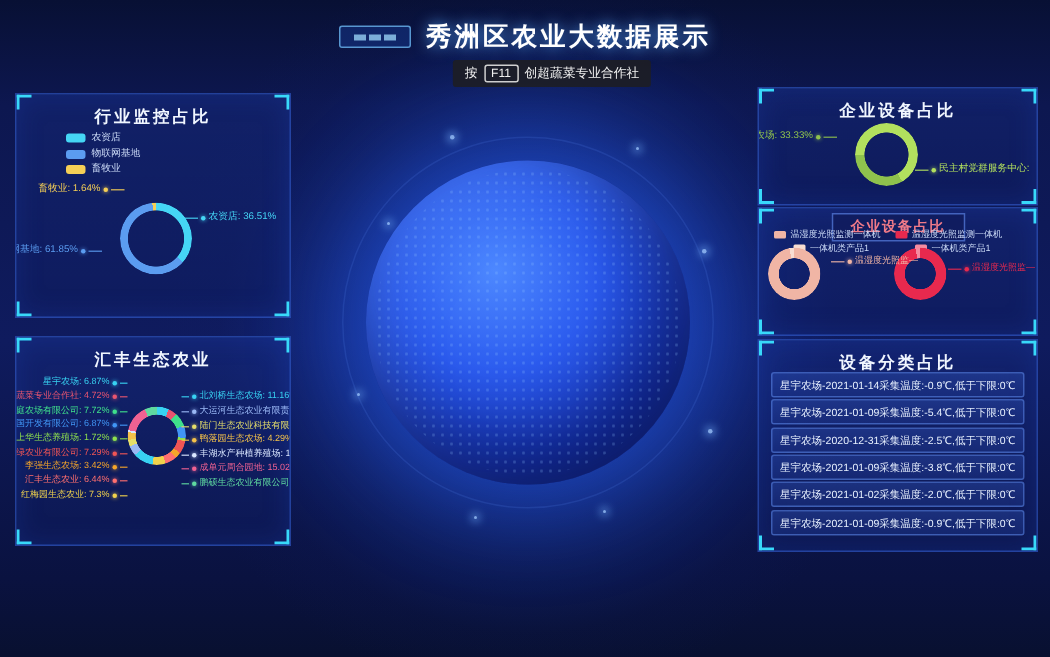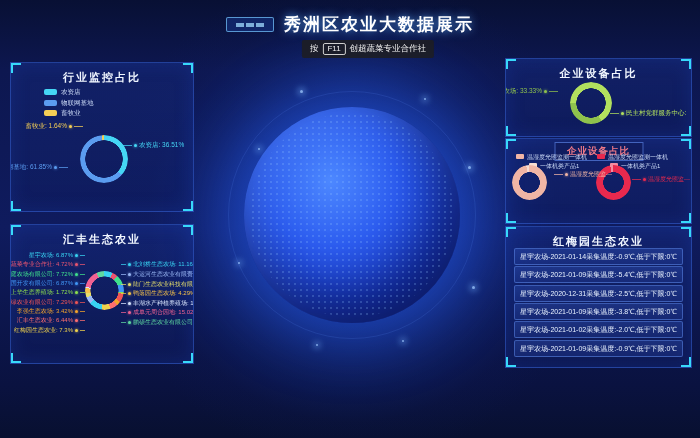--- a/index.html
+++ b/index.html
@@ -213,21 +213,21 @@
         <div class="co" style="color: rgb(240, 181, 165); top: 32px; left: 48px;"><i class="tk"></i><i class="dt"></i><span class="ct">温湿度光照监—</span></div>
         <div class="co" style="color: rgb(232, 41, 78); top: 37px; left: 126px;"><i class="tk"></i><i class="dt"></i><span class="ct">温湿度光照监—</span></div>
       </div>
   <i class="cor c1"></i>
       <i class="cor c2"></i>
       <i class="cor c3"></i>
       <i class="cor c4"></i>
     </section>
 
   <section class="panel" id="p5">
-    <h2 class="ptitle">红梅园生态农业</h2>
+    <h2 class="ptitle">设备分类占比</h2>
     <div class="callouts" id="alarm-list">
         <div class="alarm" style="top: 21px;">
           <span>星宇农场-2021-01-14采集温度:-0.9℃,低于下限:0℃</span>
         </div>
         <div class="alarm" style="top: 39px;">
           <span>星宇农场-2021-01-09采集温度:-5.4℃,低于下限:0℃</span>
         </div>
         <div class="alarm" style="top: 58px;">
           <span>星宇农场-2020-12-31采集温度:-2.5℃,低于下限:0℃</span>
         </div>

